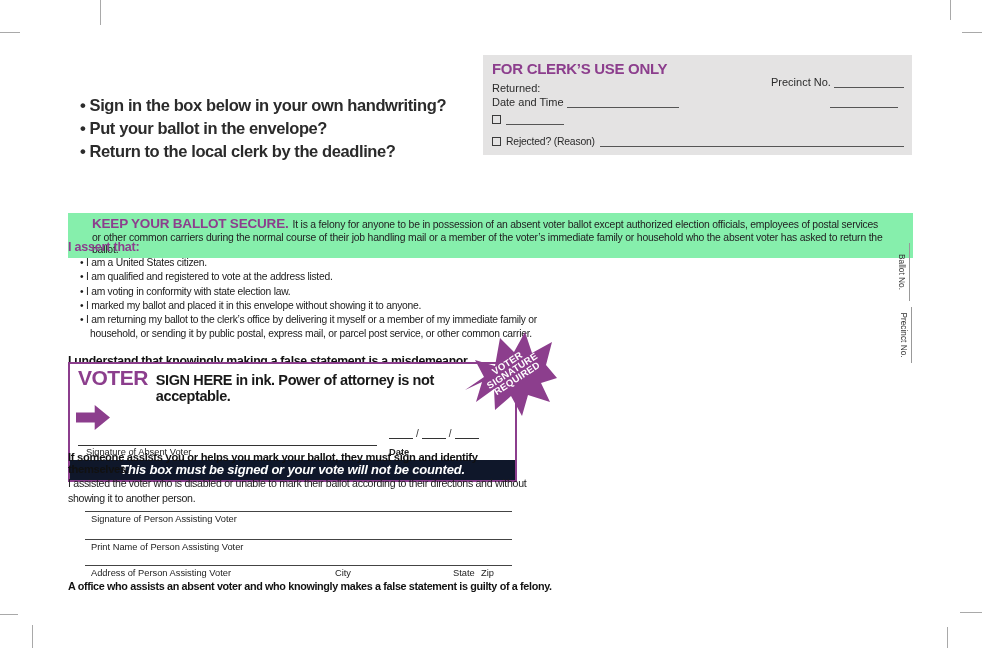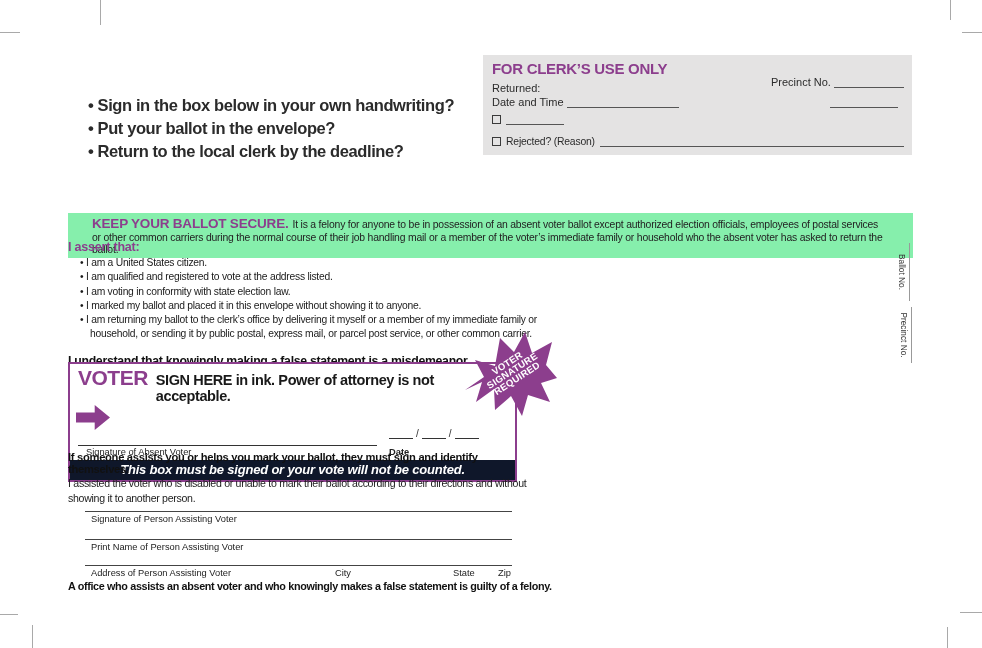--- a/index.html
+++ b/index.html
@@ -16,21 +16,21 @@
   .cm-tr-h{left:962px;top:32px;width:20px;height:1px}
   .cm-bl-h{left:0;top:614px;width:18px;height:1px}
   .cm-bl-v{left:32px;top:625px;width:1px;height:23px}
   .cm-br-h{left:960px;top:612px;width:22px;height:1px}
   .cm-br-v{left:947px;top:627px;width:1px;height:21px}
 
   
   .hdr { position:absolute; left:68px; top:48px; display:flex; align-items:baseline; gap:13px; }
   .imp { font-size:43px; font-weight:900; color:#8c3e8d; letter-spacing:-2px; }
   .didyou { font-size:29px; font-weight:900; color:#3a3a3a; letter-spacing:-1px; }
-  .questions { position:absolute; left:88px; top:94px; list-style:none; }
+  .questions { position:absolute; left:80px; top:94px; list-style:none; }
   .questions li { font-size:16.5px; font-weight:700; color:#2b2b2b; line-height:23px; letter-spacing:-0.4px; }
   .questions li::before { content:"• "; }
 
   
   .clerk { position:absolute; left:483px; top:55px; width:429px; height:100px; background:#e4e3e3; }
   .clerk .t { position:absolute; left:9px; top:5px; font-size:15px; font-weight:800; color:#8c3e8d; letter-spacing:-0.3px; }
   .clerk .returned { position:absolute; left:9px; top:27px; font-size:11px; color:#2b2b2b; }
   .clerk .dt { position:absolute; left:9px; top:41px; font-size:11px; color:#2b2b2b; }
   .clerk .precinct { position:absolute; left:288px; top:21px; font-size:11px; color:#2b2b2b; }
   .clerk .precinct2 { position:absolute; left:347px; top:35px; }
@@ -78,21 +78,21 @@
      transform:rotate(-33deg); color:#fff; font-weight:900; font-size:9.5px; line-height:9px; letter-spacing:0.3px; }
 
   
   .assist { position:absolute; left:68px; top:451px; width:470px; }
   .assist h4 { font-size:11.2px; font-weight:800; color:#111; letter-spacing:-0.3px; }
   .assist p { font-size:10.6px; line-height:14.5px; letter-spacing:-0.3px; color:#1c1c1c; width:462px; margin-top:1px; }
   .field { position:absolute; left:85px; width:427px; border-top:1px solid #444; }
   .field .flbl { font-size:9.3px; color:#222; padding:2px 0 0 6px; }
   .f1{ top:511px } .f2{ top:539px } .f3{ top:565px; height:14px; }
   .f3 span { position:absolute; top:2px; font-size:9.3px; color:#222; }
-  .f3 .a{ left:6px } .f3 .c{ left:250px } .f3 .s{ left:368px } .f3 .z{ left:413px }
+  .f3 .a{ left:6px } .f3 .c{ left:250px } .f3 .s{ left:368px } .f3 .z{ left:396px }
   .felony { position:absolute; left:68px; top:580px; font-size:10.8px; font-weight:800; letter-spacing:-0.35px; color:#111; }
 
   
   .side { position:absolute; transform:rotate(90deg); transform-origin:0 0;
           border-top:1px solid #999; padding-top:2px; font-size:8.3px; color:#333; text-align:center; }
   .side-ballot { left:910px; top:243px; width:58px; }
   .side-precinct { left:912px; top:307px; width:56px; }
 </style>
 </head>
 <body>

